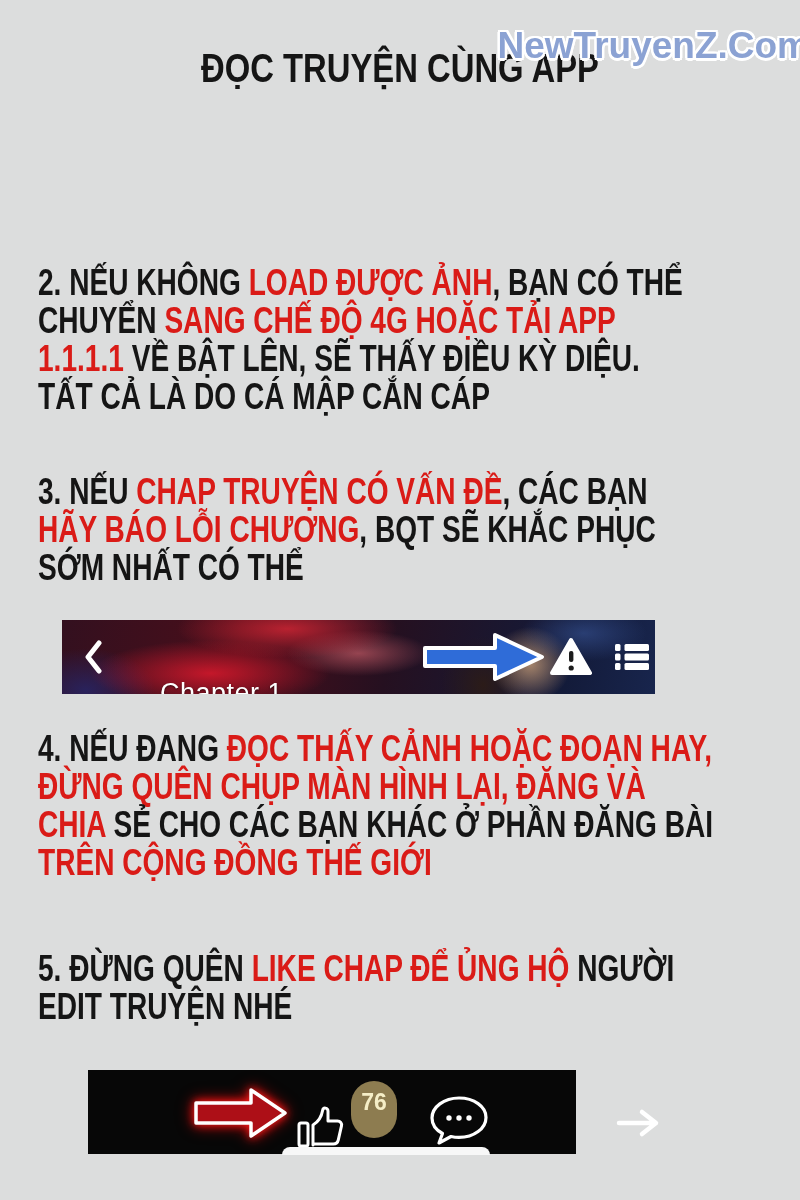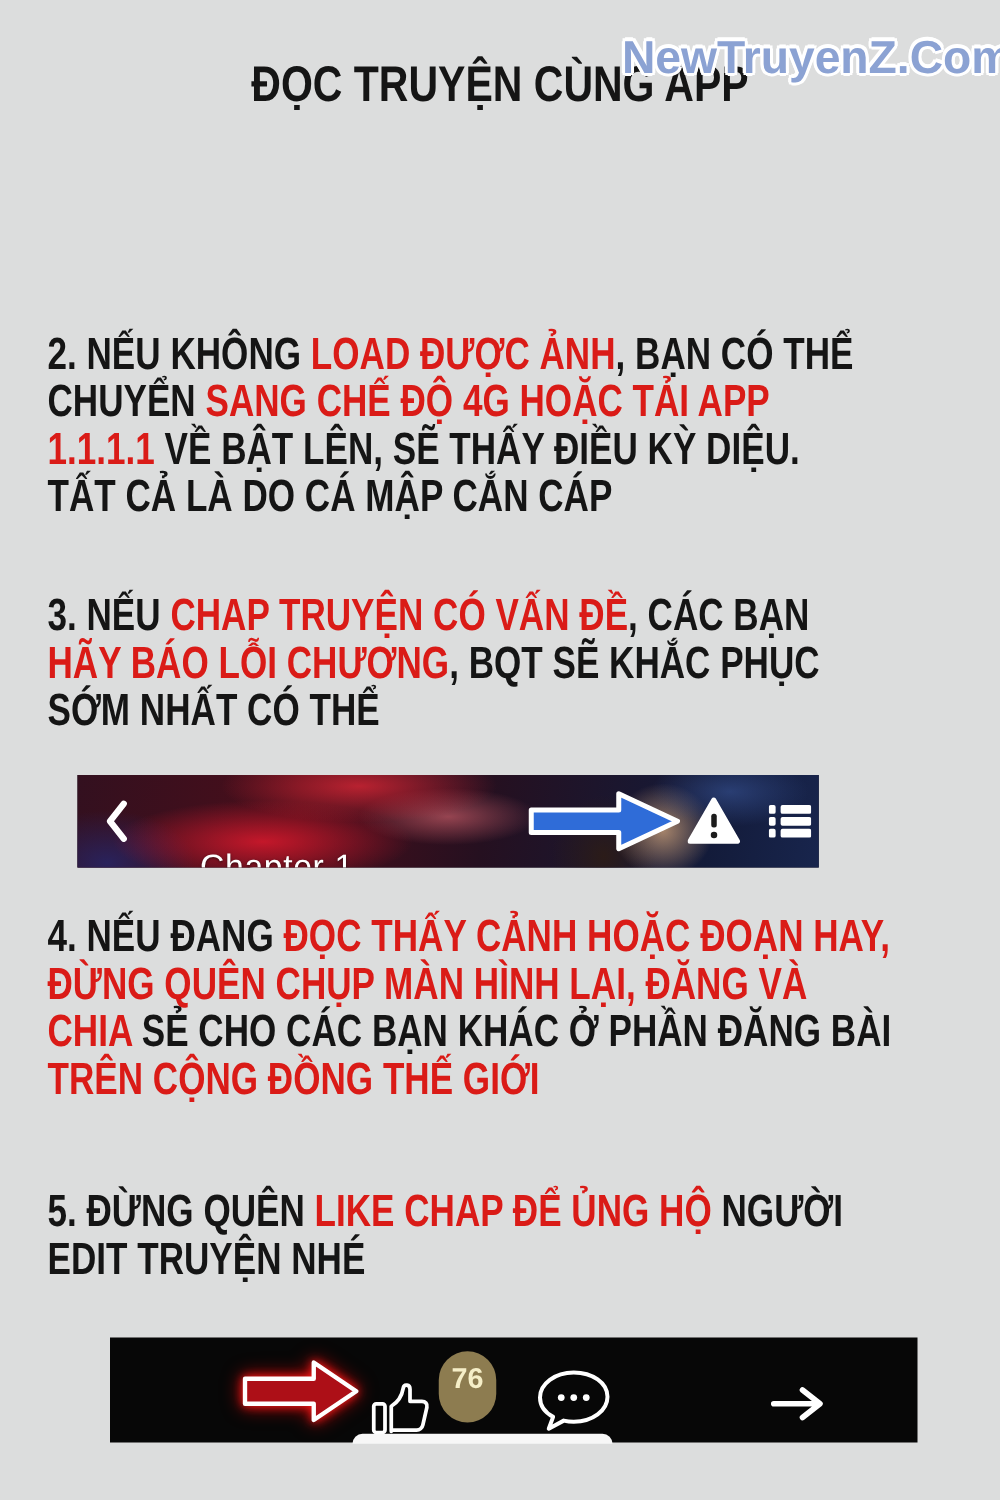--- a/index.html
+++ b/index.html
@@ -58,21 +58,21 @@
   .cb-back{position:absolute;left:22px;top:20px;}
   .cb-title{
     position:absolute;left:98px;top:22px;font-size:27px;color:#fff;font-weight:normal;
     text-shadow:0 1px 2px rgba(0,0,0,.6);letter-spacing:.5px;margin-top:36px;
   }
   .cb-bluearrow{position:absolute;left:360px;top:11px;}
   .cb-warning{position:absolute;left:488px;top:17px;}
   .cb-list{position:absolute;left:553px;top:23px;}
   
   .bottombar{
-    position:absolute;left:88px;top:1070px;width:646px;height:84px;background:#070707;overflow:visible;
+    position:absolute;left:88px;top:1070px;width:488px;height:84px;background:#070707;overflow:visible;
   }
   .bb-redarrow{position:absolute;left:105px;top:16px;}
   .bb-like{position:absolute;left:208px;top:28px;}
   .bb-badge{
     position:absolute;left:263px;top:11px;width:46px;height:57px;border-radius:23px;
     background:#8d7c50;color:#f5eec7;font-size:23px;font-weight:bold;
     text-align:center;padding-top:8px;
   }
   .bb-comment{position:absolute;left:338px;top:24px;}
   .bb-next{position:absolute;left:528px;top:38px;}

